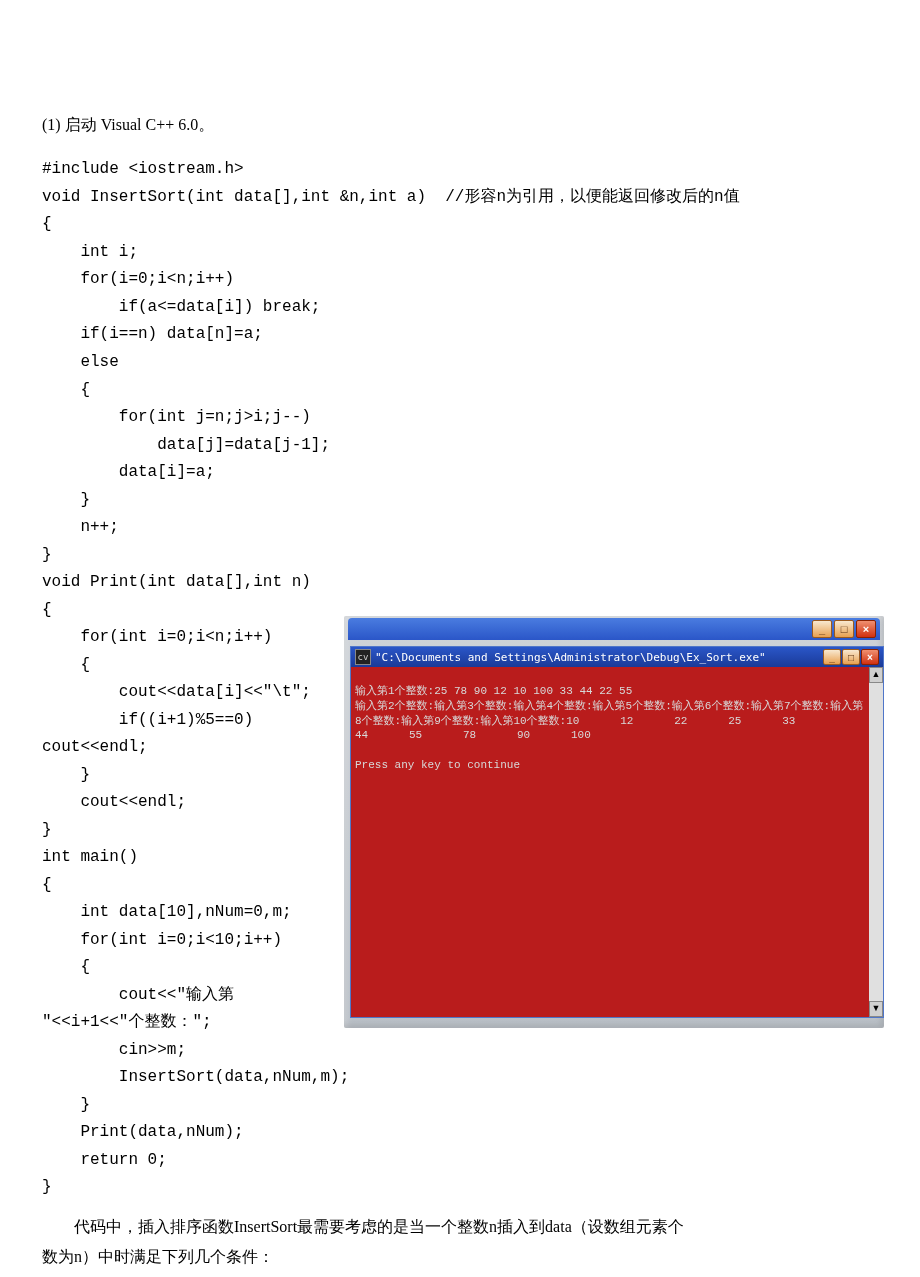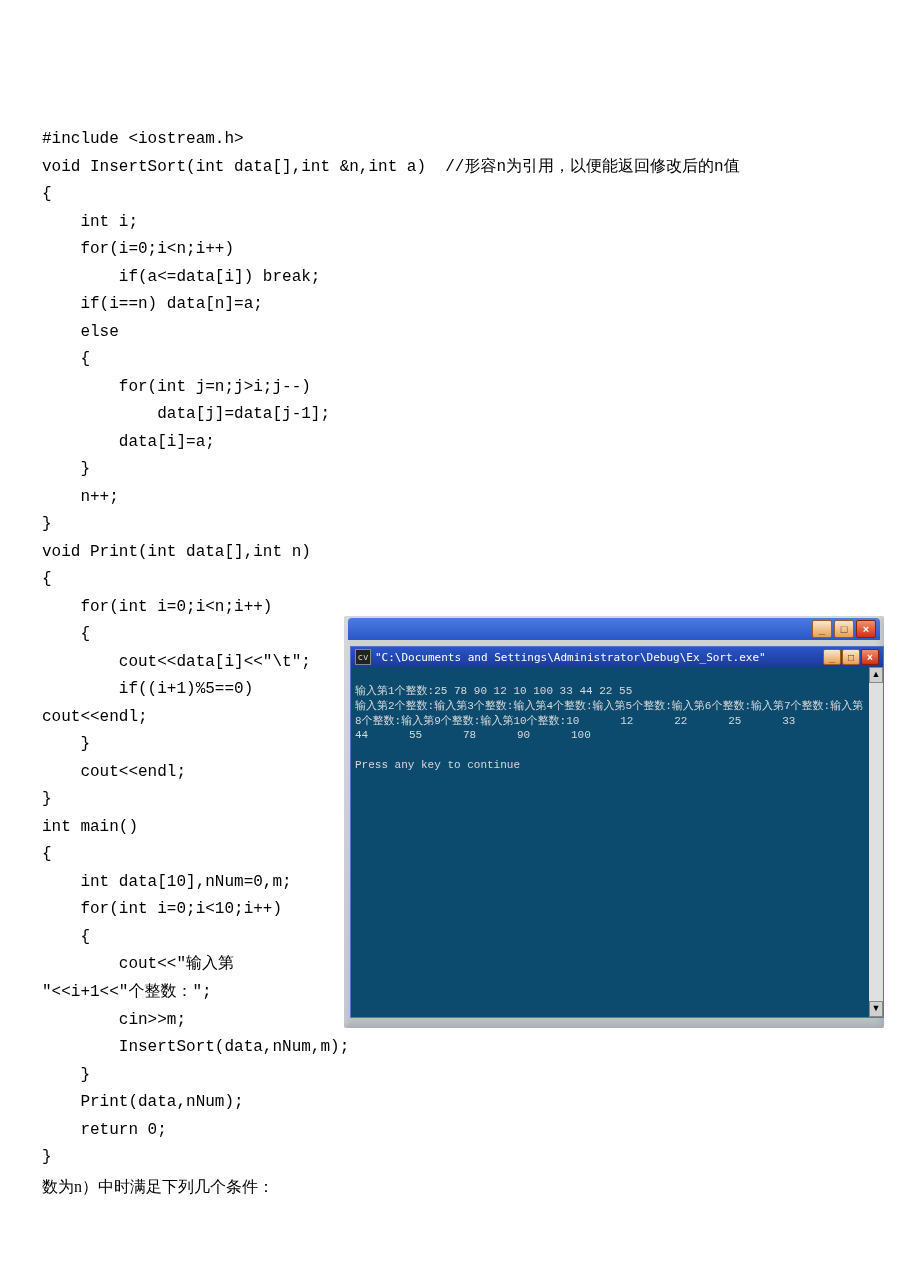--- a/index.html
+++ b/index.html
@@ -90,21 +90,21 @@
     font-size: 11px;
     color: #fff;
     white-space: nowrap;
     overflow: hidden;
   }
   .inner-title .wbtns { display:flex; gap:1px; }
   .inner-title .wbtn { width: 16px; height: 14px; font-size: 10px; }
   .term {
     position: absolute;
     top: 20px; left: 0; right: 14px; bottom: 0;
-    background: #0c4a6e;
+    background: #b91c1c;
     font-family: "Lucida Console", "Courier New", monospace;
     font-size: 11px;
     color: #d8d8d8;
     padding: 2px 4px;
     line-height: 1.35;
     white-space: pre-wrap;
     word-break: break-all;
   }
   .term .numcell { display:inline-block; width: 54px; }
   .scrollbar {
@@ -129,20 +129,23 @@
     font-size: 16px;
     line-height: 1.9;
     margin: 0;
   }
 </style>
 </head>
 <body>
 
 <div class="page">
 
+  <p class="para">
+    <span>(1) 启动 </span><span class="roman">Visual C++ 6.0</span><span>。</span>
+  </p>
 
 
   <div class="code">#include &lt;iostream.h&gt;
 void InsertSort(int data[],int &amp;n,int a)  //形容n为引用，以便能返回修改后的n值
 {
     int i;
     for(i=0;i&lt;n;i++)
         if(a&lt;=data[i]) break;
     if(i==n) data[n]=a;
     else
@@ -202,15 +205,16 @@
 <span>Press any key to continue</span>
       </div>
       <div class="scrollbar">
         <div class="arr">▲</div>
         <div class="track"></div>
         <div class="arr">▼</div>
       </div>
     </div>
   </div>
 
+  <p class="explain">代码中，插入排序函数InsertSort最需要考虑的是当一个整数n插入到data（设数组元素个</p>
   <p class="explain2">数为n）中时满足下列几个条件：</p>
 
 </div>
 
 </body></html>

